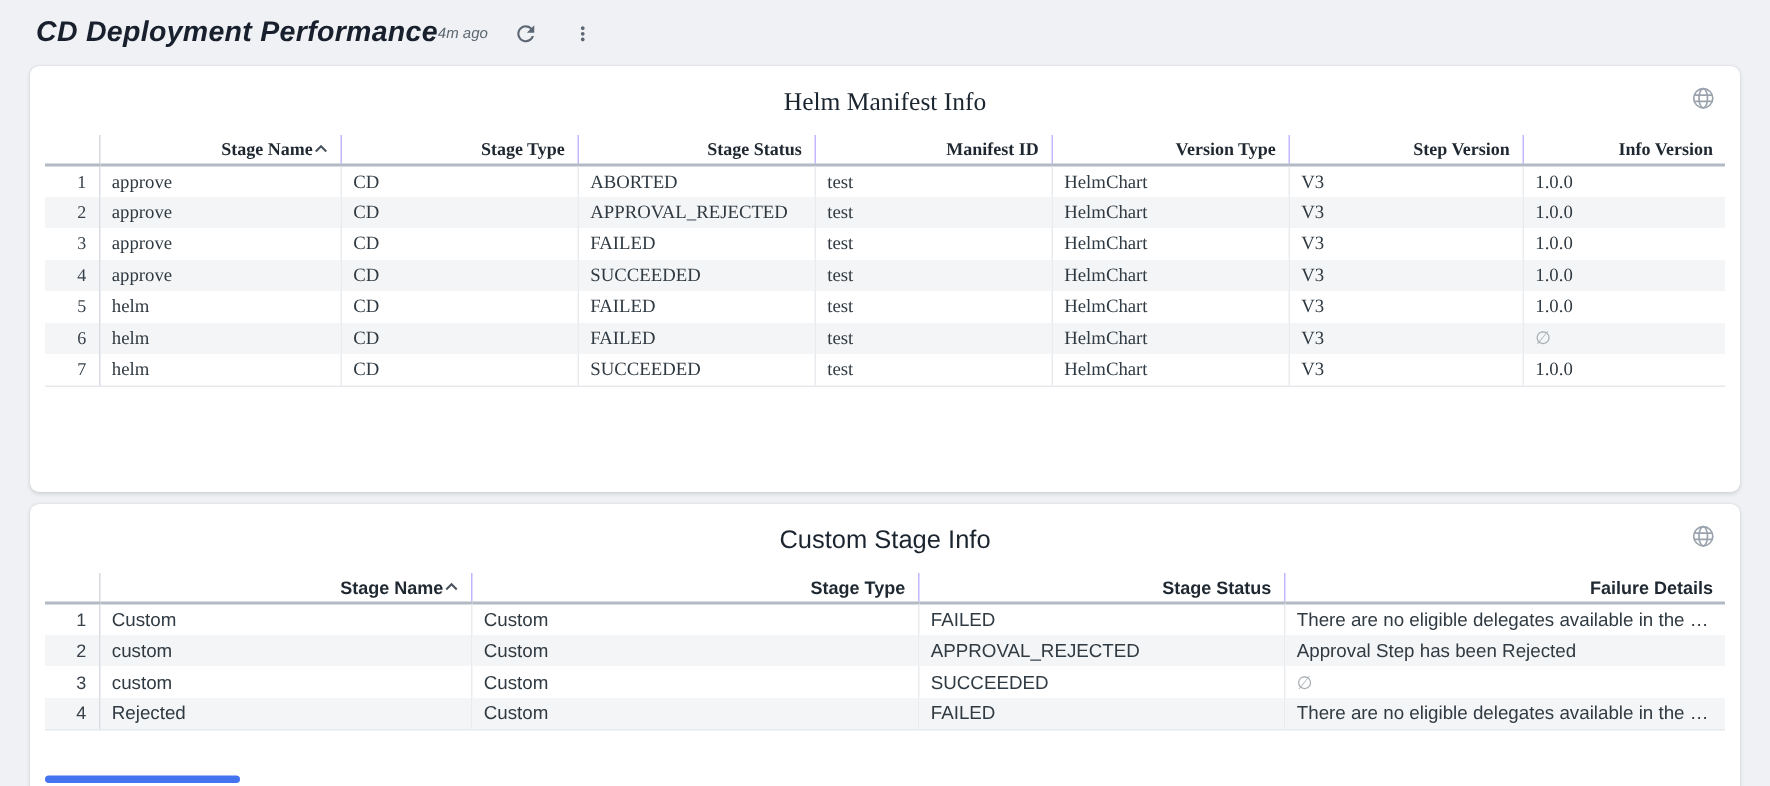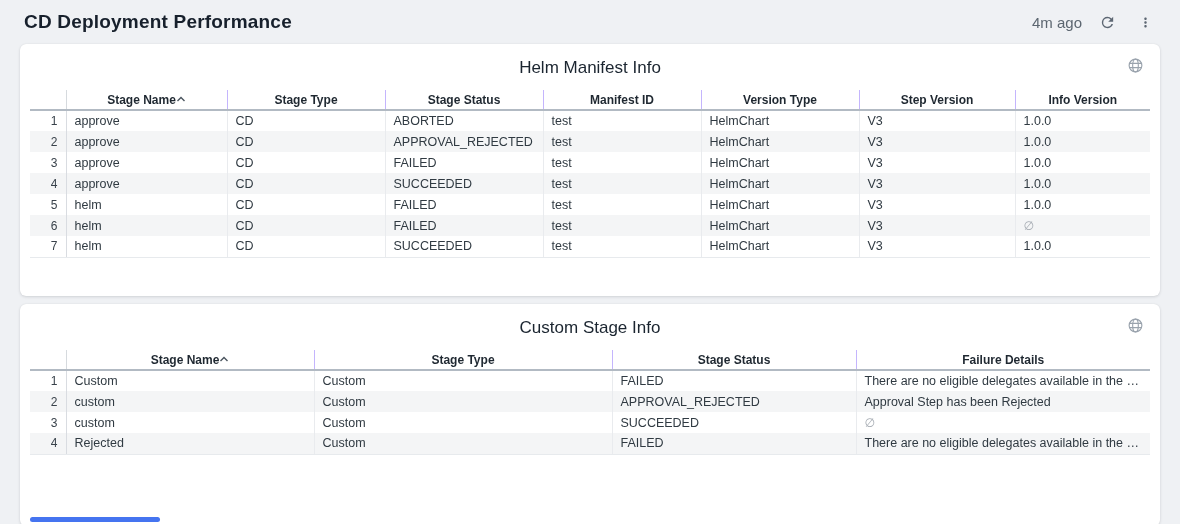--- a/index.html
+++ b/index.html
@@ -3,49 +3,49 @@
 <meta charset="utf-8">
 <style>
   html,body{margin:0;padding:0;}
   body{
     width:1180px;height:524px;overflow:hidden;
     background:#eff1f4;
     font-family:"Liberation Sans","DejaVu Sans",sans-serif;
     position:relative;
   }
   
-  .topbar{height:44px;padding:0 24px;display:flex;align-items:center;justify-content:space-between;}
+  .topbar{height:44px;padding:0 24px;display:flex;align-items:center;justify-content:flex-start;font-style:italic;}
   .page-title{margin:0;font-size:19px;font-weight:700;color:#17202c;letter-spacing:.2px;}
   .topbar-right{display:flex;align-items:center;gap:8px;}
-  .refreshed{font-size:15px;color:#5c6670;margin-right:6px;}
+  .refreshed{font-size:10px;color:#5c6670;margin-right:6px;}
   .iconbtn{background:none;border:none;padding:3px;margin:0;cursor:pointer;display:flex;align-items:center;border-radius:50%;}
   .iconbtn + .iconbtn{margin-left:8px;}
   
   .card{
     background:#ffffff;border-radius:6px;margin:0 20px 8px 20px;position:relative;
     box-shadow:0 1px 3px rgba(28,34,43,.14),0 0 1px rgba(28,34,43,.10);
     overflow:hidden;
   }
-  .card.tile-1{height:252px;}
+  .card.tile-1{height:284px;font-family:Liberation Serif, serif;}
   .card.tile-2{height:222px;}
   .card-head{height:32px;padding-top:14px;text-align:center;position:relative;}
   .tile-title{margin:0;font-size:17px;font-weight:400;color:#1b2530;}
   .globe-btn{position:absolute;top:11px;right:14px;background:none;border:none;padding:2px;cursor:pointer;display:flex;}
   
   .tablewrap{padding:0 10px;}
   table{width:100%;border-collapse:collapse;table-layout:fixed;}
   th,td{box-sizing:border-box;white-space:nowrap;overflow:hidden;vertical-align:middle;}
   thead th{
     height:20px;padding:0 8px;text-align:left;
     font-size:12px;font-weight:700;color:#1f2831;
     border-bottom:2px solid #b2bac3;border-left:1px solid #c4b5fd;
   }
   thead th.numh{border-left:none;}
   thead th.first-data{border-left:1px solid #d6dade;}
-  .h-inner{display:flex;align-items:center;justify-content:center;}
+  .h-inner{display:flex;align-items:center;justify-content:flex-end;}
   tbody td{
     height:21px;padding:0 8px;font-size:12.5px;color:#303a42;
     border-left:1px solid #e9ebee;
   }
   tbody td.num{border-left:none;border-right:1px solid #d9dce1;text-align:right;color:#39424b;font-size:12px;}
   tbody td.first-data{border-left:none;}
   tbody tr:nth-child(even){background:#f4f5f6;}
   tbody tr:last-child td{border-bottom:1px solid #e7eaed;}
   .nullv{color:#a6acb3;font-size:12px;}
   

